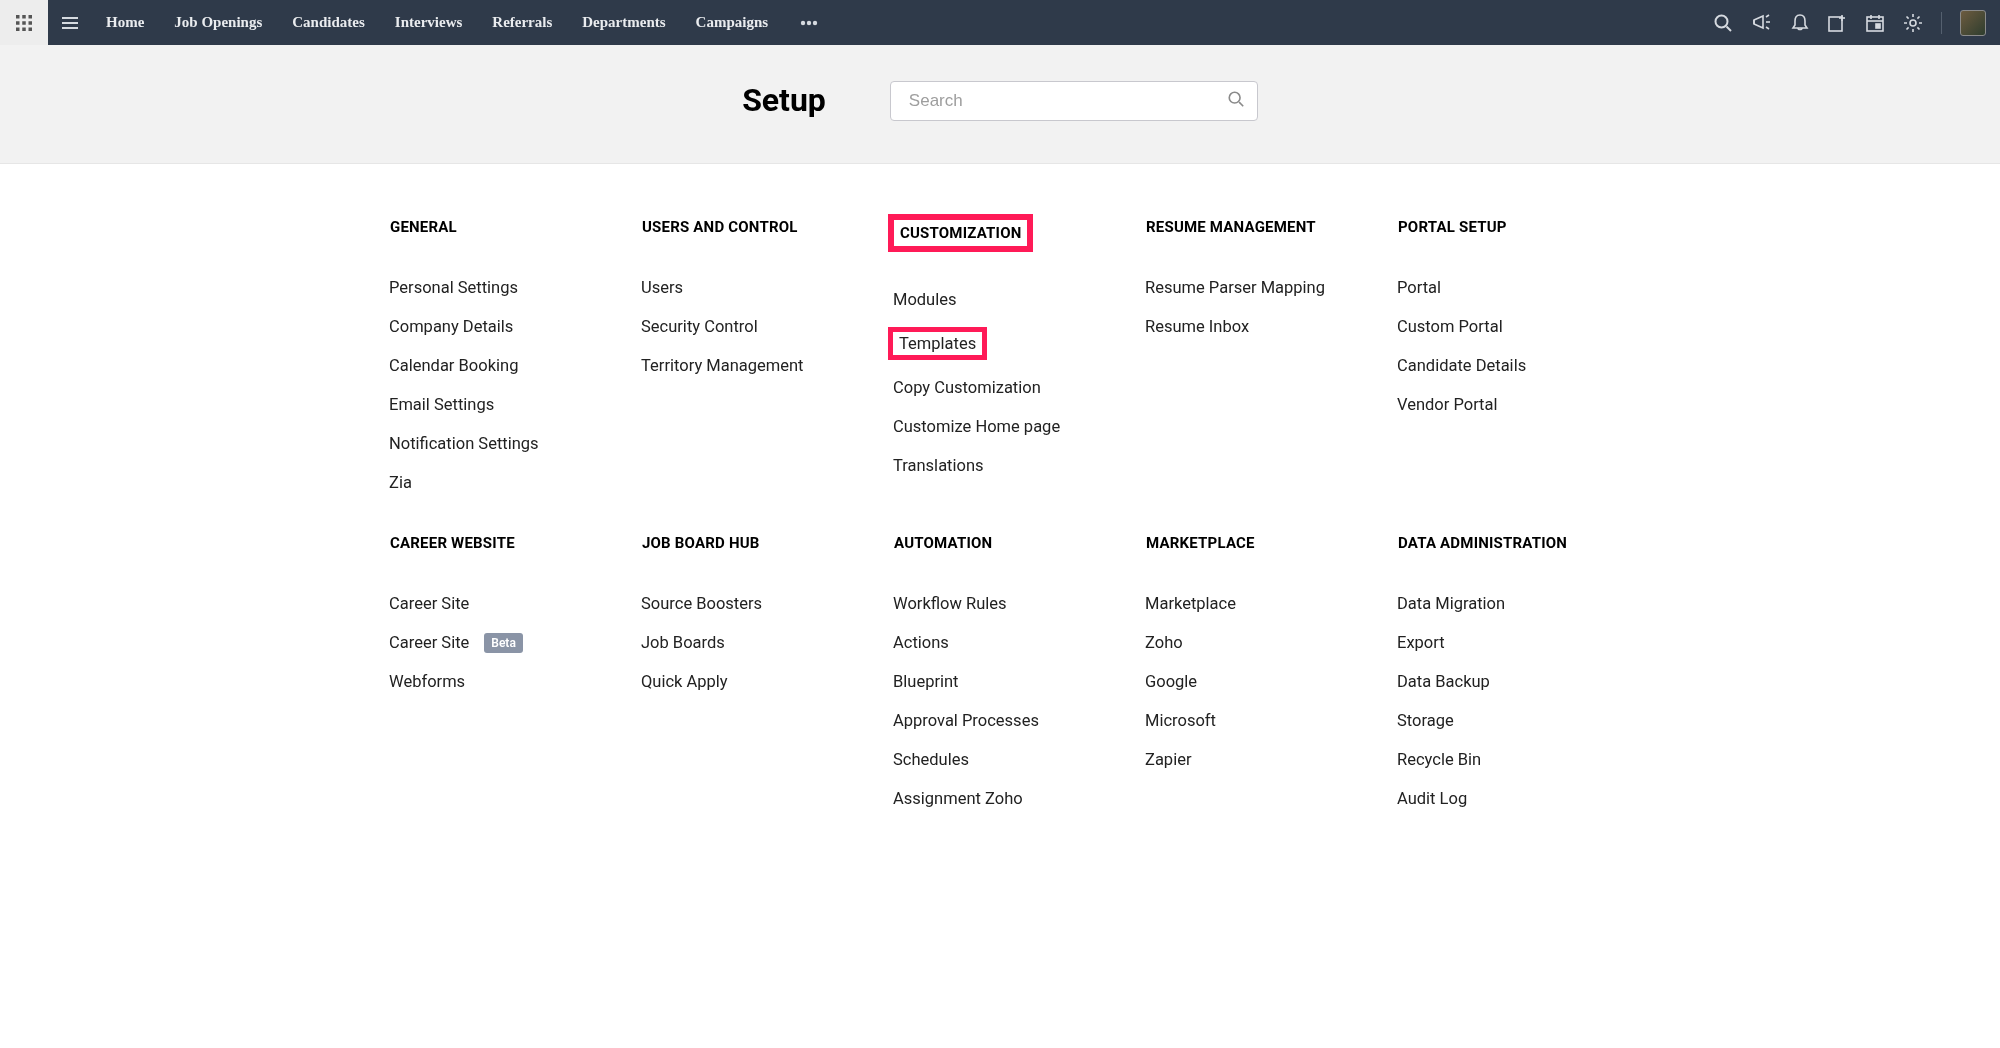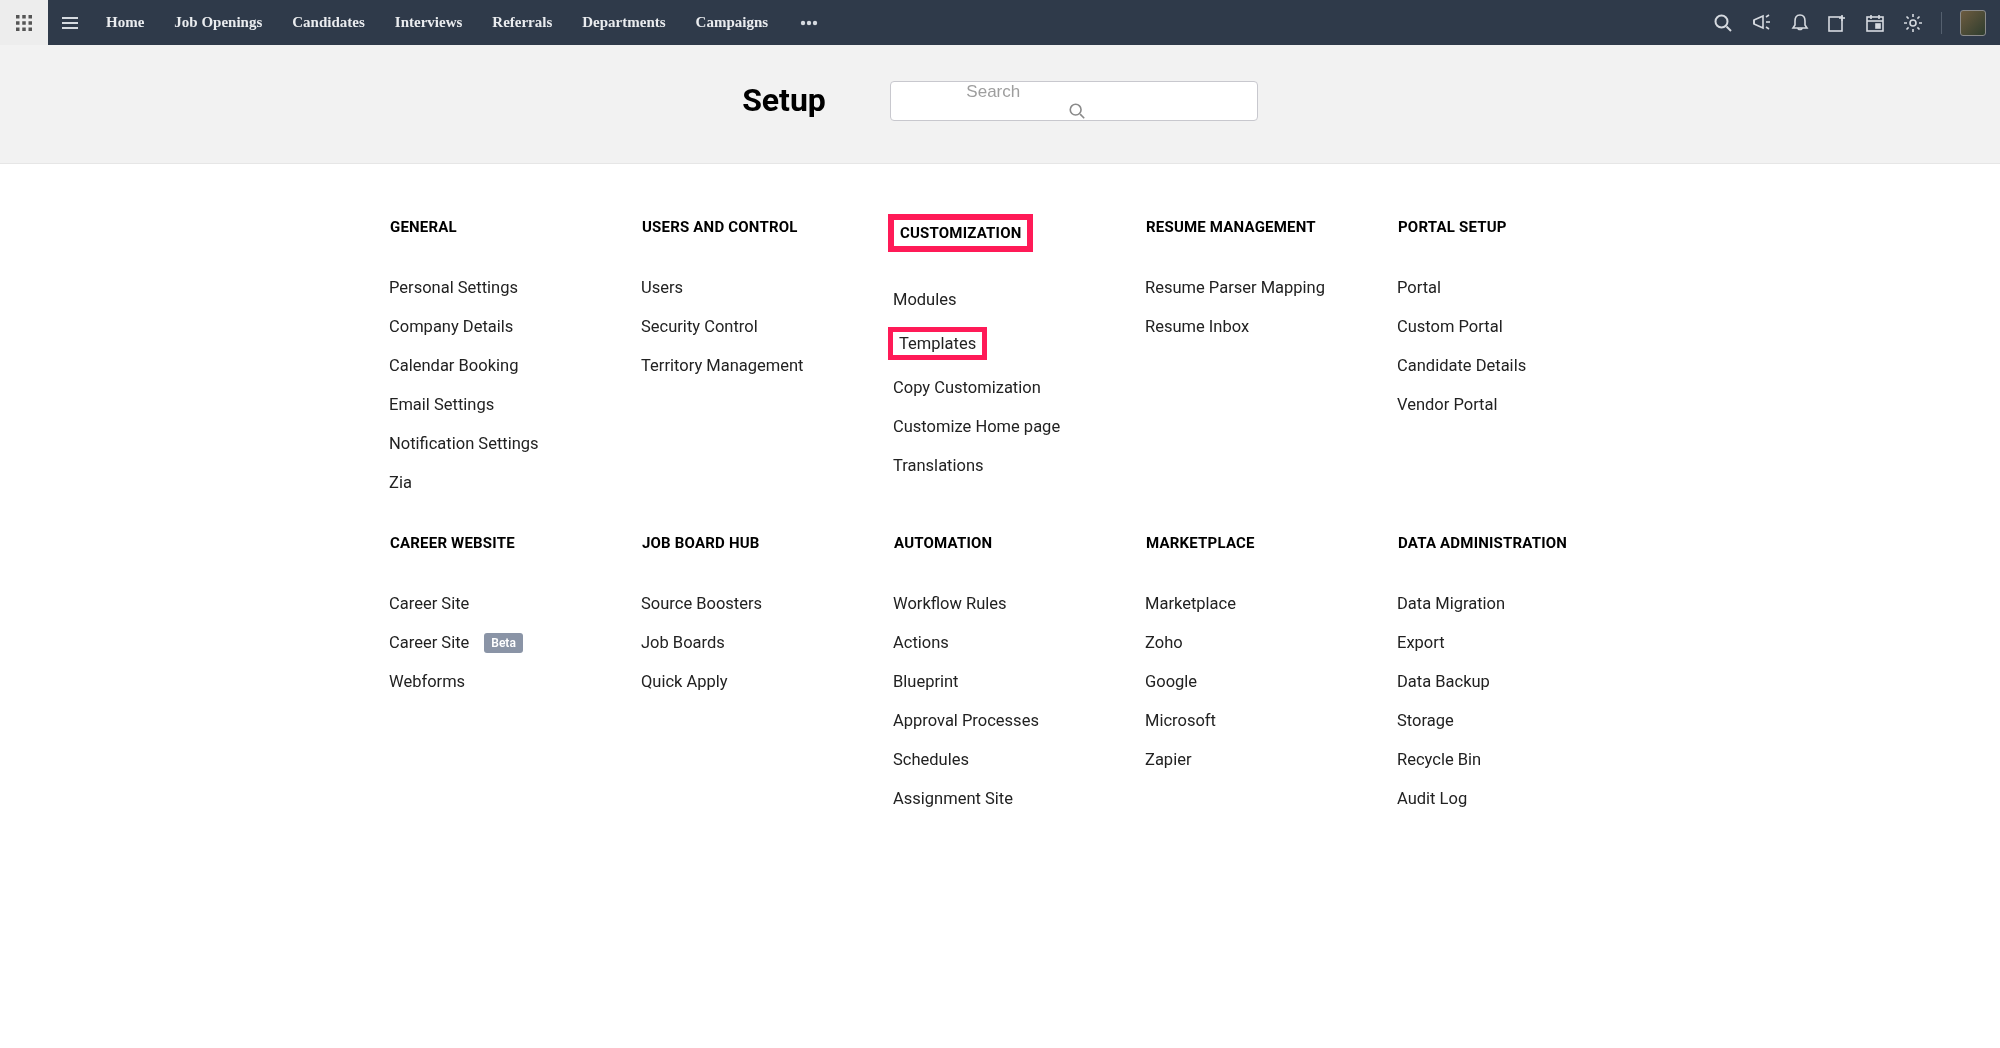--- a/index.html
+++ b/index.html
@@ -16,21 +16,21 @@
 .topbar .spacer { flex: 1; }
 .top-icons { display: flex; align-items: center; gap: 18px; margin-right: 14px; }
 .top-icons .ticon { display: flex; align-items: center; justify-content: center; cursor: pointer; }
 .vbar { width: 1px; height: 22px; background: #55606F; }
 .avatar { width: 26px; height: 26px; border-radius: 3px; background: linear-gradient(135deg,#6d5b3f,#2e3d2e); border: 1px solid #8b8b8b; }
 
 
 .header-area { background: #F2F2F2; border-bottom: 1px solid #E6E6E6; padding: 36px 0 42px 0; }
 .header-inner { display: flex; align-items: flex-start; justify-content: center; gap: 64px; }
 .page-title { font-size: 32px; font-weight: 700; color: #000; }
-.searchbox { width: 368px; height: 40px; border: 1px solid #C8C8CE; border-radius: 4px; background: #fff; display: flex; align-items: center; padding: 0 12px 0 18px; flex-direction: column; }
+.searchbox { width: 368px; height: 40px; border: 1px solid #C8C8CE; border-radius: 4px; background: #fff; display: flex; align-items: center; padding: 0 12px 0 18px; }
 .searchbox input { flex: 1; border: none; outline: none; font-size: 17px; color: #333; background: transparent; }
 .searchbox input::placeholder { color: #9E9E9E; }
 .searchbox .sicon { color: #888; }
 
 
 .setup-wrap { padding-bottom: 60px; }
 .setup-grid { width: 1232px; margin: 0 auto; display: grid; grid-template-columns: repeat(5, 1fr); column-gap: 0; row-gap: 56px; padding-top: 50px; gap: 28px; }
 .col { }
 .col h3 { font-size: 15px; font-weight: 700; letter-spacing: 0.2px; color: #000; margin-bottom: 28px; display: inline-block; padding: 4px 6px; }
 .col ul { list-style: none; }
@@ -253,21 +253,21 @@
           <li>
             <span class="link">Blueprint</span>
           </li>
           <li>
             <span class="link">Approval Processes</span>
           </li>
           <li>
             <span class="link">Schedules</span>
           </li>
           <li>
-            <span class="link">Assignment Site</span>
+            <span class="link">Assignment Zoho</span>
           </li>
         </ul></div>
       <div class="col"><h3>MARKETPLACE</h3><ul>
           <li>
             <span class="link">Marketplace</span>
           </li>
           <li>
             <span class="link">Zoho</span>
           </li>
           <li>

